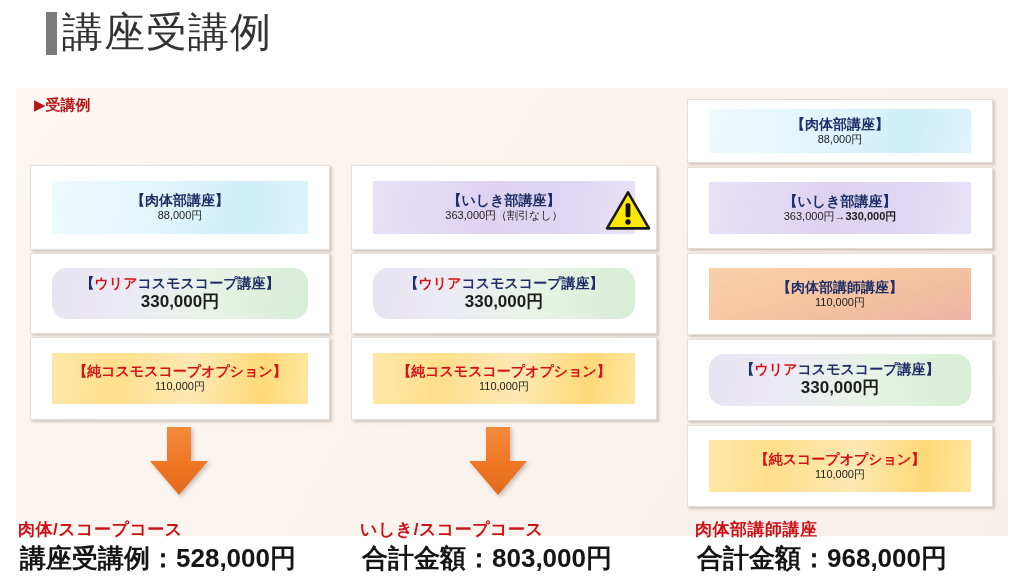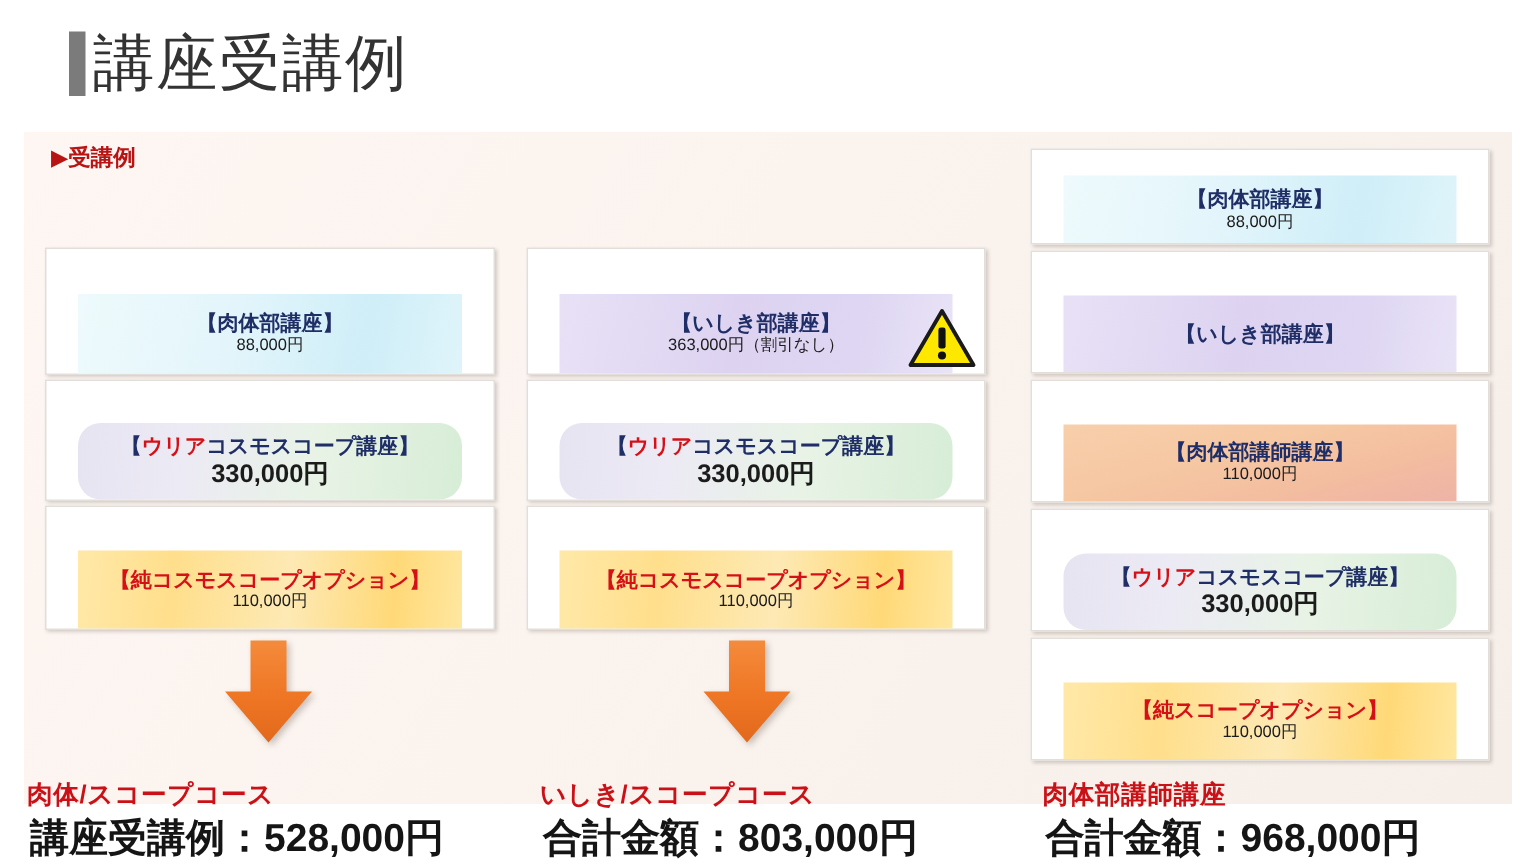--- a/index.html
+++ b/index.html
@@ -14,21 +14,21 @@
     overflow: hidden;
     position: relative;
   }
 
   
   #slide-title {
     position: absolute;
     left: 46px;
     top: 12px;
     display: flex;
-    align-items: center;
+    align-items: flex-start;
     height: 60px;
   }
   #slide-title .tbar {
     width: 11px;
     height: 43px;
     background: #7b7b7b;
     margin-right: 5px;
     flex: none;
   }
   #slide-title .ttext {
@@ -71,21 +71,21 @@
   #column-2 { left: 687px; width: 306px; }
 
   
   .card {
     position: absolute;
     background: #ffffff;
     border: 1px solid #e2ded9;
     box-shadow: 1.5px 1.5px 2.5px rgba(120,110,100,0.33);
     box-sizing: border-box;
     display: flex;
-    align-items: flex-end;
+    align-items: center;
     justify-content: center;
   }
   .band {
     position: relative;
     width: 86%;
     height: 64%;
     display: flex;
     flex-direction: column;
     align-items: center;
     justify-content: center;
@@ -254,20 +254,21 @@
   <div class="card" style="left:0px; top:99px; width:306px; height:64px;">
     <div class="band bg-blue" style="height:72%;">
       <div class="line1 tx-navy">【肉体部講座】</div>
       <div class="line2">88,000円</div>
     </div>
   </div>
 
   <div class="card" style="left:0px; top:167px; width:306px; height:82px;">
     <div class="band bg-purple">
       <div class="line1 tx-navy">【いしき部講座】</div>
+      <div class="line2"><span>363,000円→</span><span style="font-weight:bold;">330,000円</span></div>
     </div>
   </div>
 
   <div class="card" style="left:0px; top:253px; width:306px; height:82px;">
     <div class="band bg-salmon">
       <div class="line1 tx-navy">【肉体部講師講座】</div>
       <div class="line2">110,000円</div>
     </div>
   </div>
 

